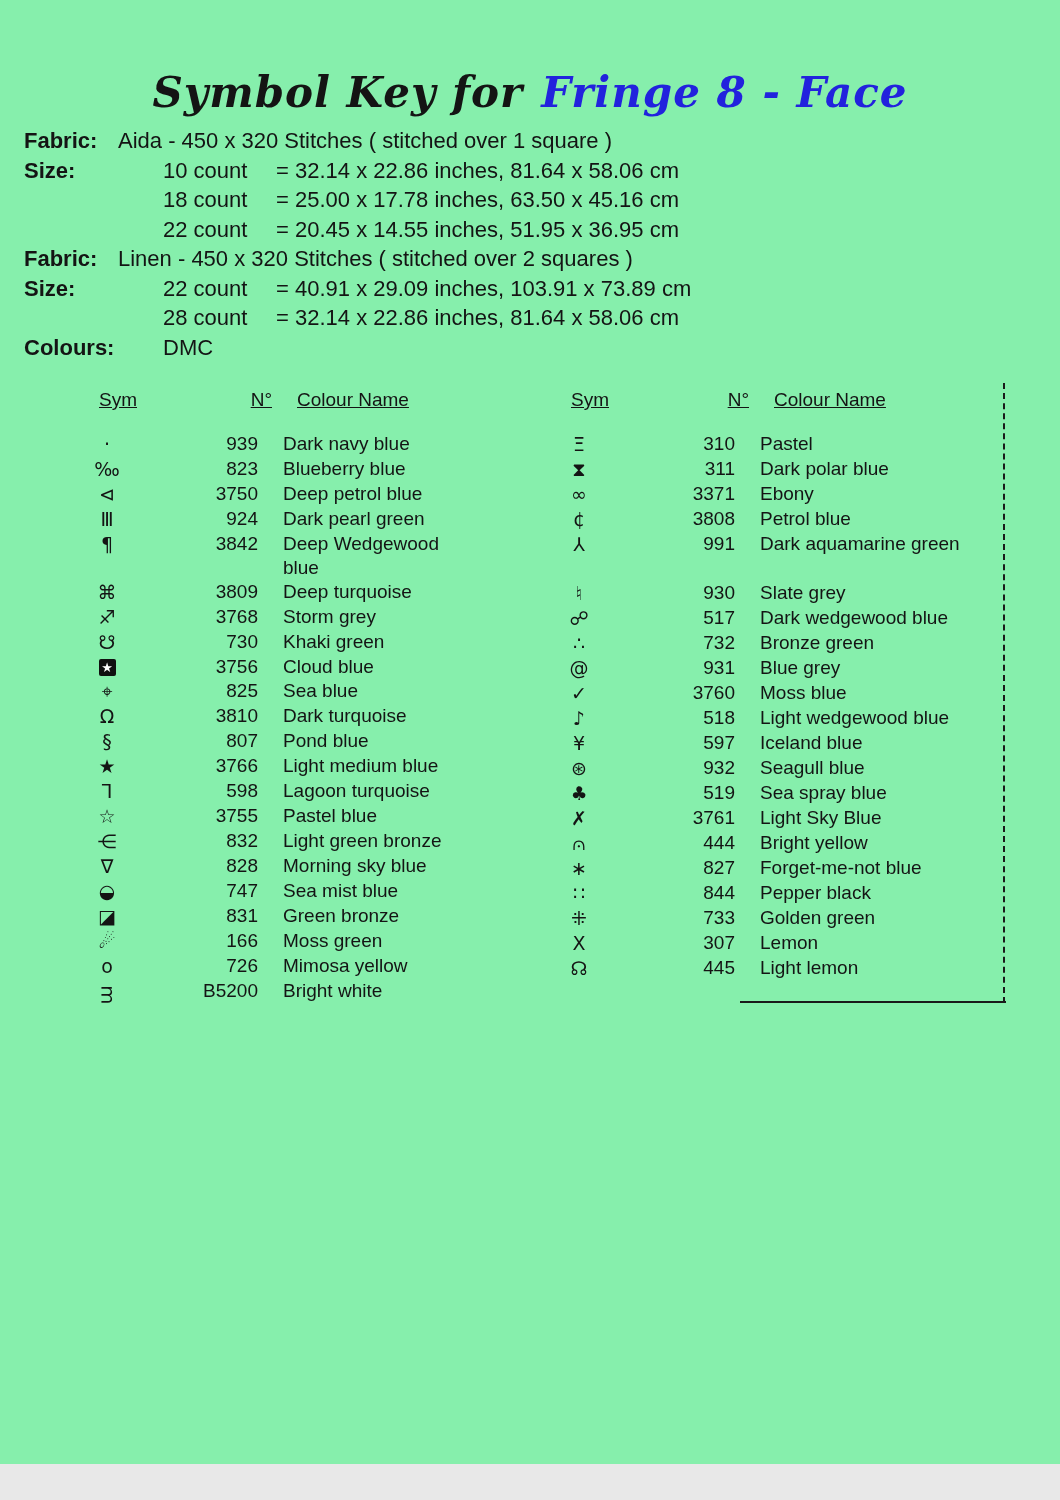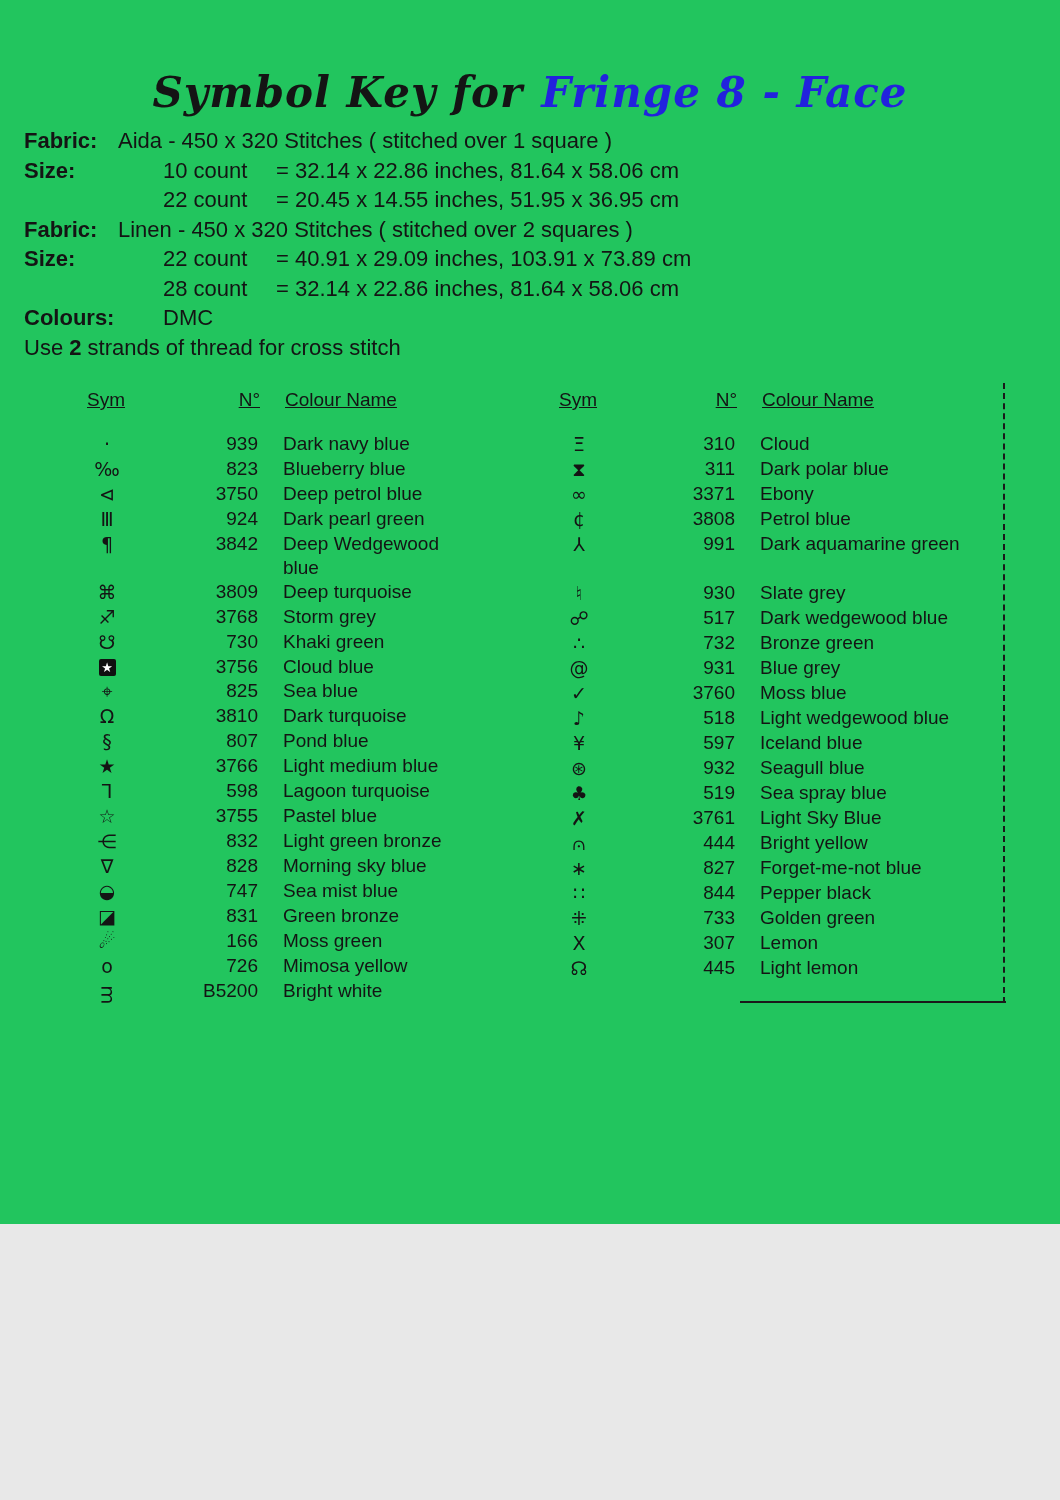--- a/index.html
+++ b/index.html
@@ -1,19 +1,19 @@
 <!DOCTYPE html>
 <html><head>
 <meta charset="utf-8">
 <style>
   html,body{margin:0;padding:0;background:#e8e8e8;}
   .page{
     position:relative;
-    width:1060px;height:1224px;
-    background:#22c55e;
+    width:1060px;height:1464px;
+    background:#86efac;
     font-family:"Liberation Sans", sans-serif;
     color:#141414;
     overflow:hidden;
   }
   
   .title{
     position:absolute;top:68px;left:0;width:100%;
     text-align:center;
     font-family:"DejaVu Serif", serif;
     font-style:italic;font-weight:bold;
@@ -31,21 +31,21 @@
   .cnt{margin-left:45px;width:113px;flex:none;}
   .val{flex:none;}
   .val-dmc{margin-left:45px;}
   .use-line .strong{font-weight:bold;}
   
   .keytable{position:absolute;top:388px;left:0;width:1060px;font-size:19px;}
   .kcol{position:absolute;top:0;}
   .col-left{left:85px;width:470px;}
   .col-right{left:557px;width:448px;}
   .krow{display:flex;min-height:24px;line-height:24px;}
-  .khead{margin-bottom:20px;}
+  .khead{margin-bottom:20px;margin-left:12px;}
   .khead span{text-decoration:underline;}
   .khead .ksym{text-align:left;padding-left:2px;}
   .ksym{width:44px;flex:none;text-align:center;}
   .ksym .g{font-family:"DejaVu Sans", sans-serif;}
   .ksym .g.inv{
     display:inline-block;background:#101010;color:#ffffff;
     width:17px;height:17px;line-height:18px;font-size:13px;
     vertical-align:1px;border-radius:2px;
   }
   .knum{width:129px;flex:none;text-align:right;}
@@ -77,20 +77,25 @@
       <span class="lbl">Fabric:</span>
       <span class="val">Aida -  450 x 320 Stitches ( stitched over 1 square )</span>
     </div>
     <div class="srow">
       <span class="lbl">Size:</span>
       <span class="cnt">10 count</span>
       <span class="val">= 32.14 x 22.86 inches, 81.64 x 58.06 cm</span>
     </div>
     <div class="srow">
       <span class="lbl"></span>
+      <span class="cnt">18 count</span>
+      <span class="val">= 25.00 x 17.78 inches, 63.50 x 45.16 cm</span>
+    </div>
+    <div class="srow">
+      <span class="lbl"></span>
       <span class="cnt">22 count</span>
       <span class="val">= 20.45 x 14.55 inches, 51.95 x 36.95 cm</span>
     </div>
     <div class="srow">
       <span class="lbl">Fabric:</span>
       <span class="val">Linen -  450 x 320 Stitches ( stitched over 2 squares )</span>
     </div>
     <div class="srow">
       <span class="lbl">Size:</span>
       <span class="cnt">22 count</span>
@@ -98,21 +103,20 @@
     </div>
     <div class="srow">
       <span class="lbl"></span>
       <span class="cnt">28 count</span>
       <span class="val">= 32.14 x 22.86 inches, 81.64 x 58.06 cm</span>
     </div>
     <div class="srow">
       <span class="lbl">Colours:</span>
       <span class="val val-dmc">DMC</span>
     </div>
-    <div class="use-line"><span>Use </span><span class="strong">2</span><span> strands of thread for cross stitch</span></div>
   </div>
 
   <div class="keytable">
     <div class="kcol col-left">
       <div class="krow khead">
         <span class="ksym">Sym</span>
         <span class="knum">N°</span>
         <span class="kname">Colour Name</span>
       </div>
     <div class="krow">
@@ -228,21 +232,21 @@
       </div>
     <div class="kcol col-right">
       <div class="krow khead">
         <span class="ksym">Sym</span>
         <span class="knum">N°</span>
         <span class="kname">Colour Name</span>
       </div>
     <div class="krow">
       <span class="ksym"><span class="g">Ξ</span></span>
       <span class="knum">310</span>
-      <span class="kname">Cloud</span>
+      <span class="kname">Pastel</span>
     </div>
         <div class="krow">
       <span class="ksym"><span class="g">⧗</span></span>
       <span class="knum">311</span>
       <span class="kname">Dark polar blue</span>
     </div>
         <div class="krow">
       <span class="ksym"><span class="g">∞</span></span>
       <span class="knum">3371</span>
       <span class="kname">Ebony</span>

